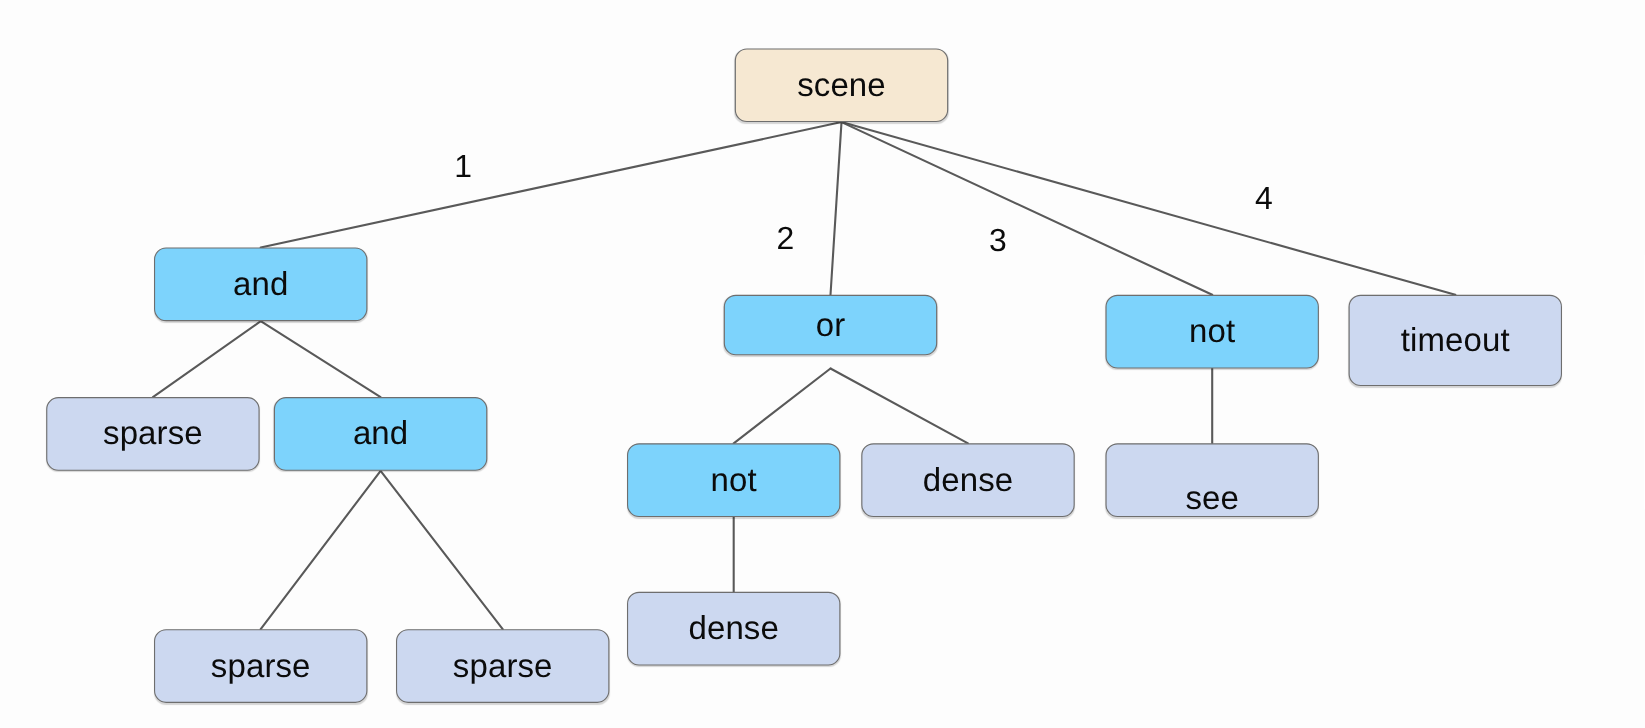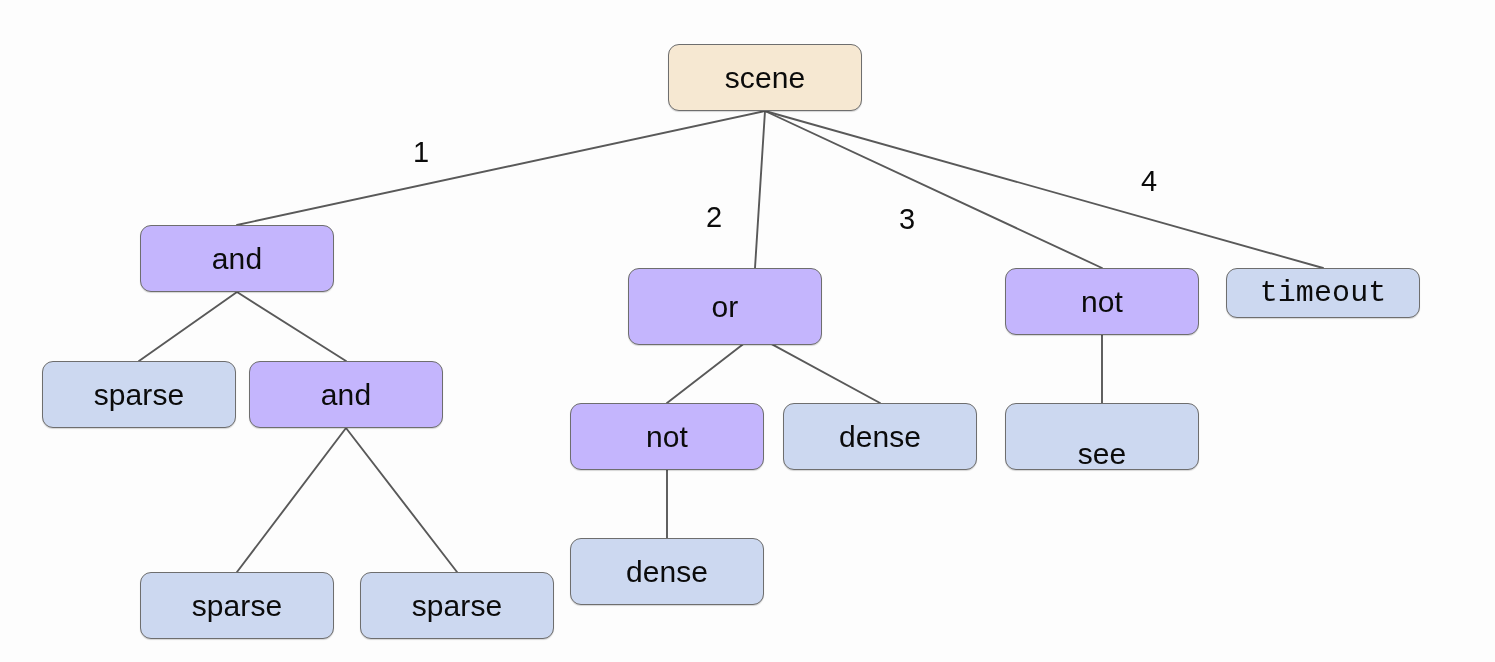--- a/index.html
+++ b/index.html
@@ -35,21 +35,21 @@
     justify-content: center;
     font-size: 30px;
     color: #0b0b0b;
     line-height: 1;
     letter-spacing: 0.1px;
     box-shadow: 0 1px 1px rgba(0,0,0,0.16);
     white-space: nowrap;
     font-family: "Liberation Sans", sans-serif;
   }
   .node-root   { background: #f6e8d2; }
-  .node-op     { background: #c4b5fd; }
+  .node-op     { background: #7dd3fc; }
   .node-leaf   { background: #ccd8f0; }
   .edge-label {
     position: absolute;
     font-size: 29px;
     color: #0b0b0b;
     font-family: "Liberation Sans", sans-serif;
     line-height: 1;
     white-space: nowrap;
   }
 </style>
@@ -71,27 +71,27 @@
       <line x1="667" y1="470" x2="667" y2="538" stroke="#595959" stroke-width="1.9" stroke-linecap="round"></line>
       <line x1="1102" y1="335" x2="1102" y2="403" stroke="#595959" stroke-width="1.9" stroke-linecap="round"></line>
     </svg>
   <div id="node-layer">
       <div class="node node-root" style="left: 668px; top: 44px; width: 194px; height: 67px;">
         <span>scene</span>
       </div>
       <div class="node node-op" style="left: 140px; top: 225px; width: 194px; height: 67px;">
         <span>and</span>
       </div>
-      <div class="node node-op" style="left: 628px; top: 268px; width: 194px; height: 77px;">
+      <div class="node node-op" style="left: 658px; top: 268px; width: 194px; height: 55px;">
         <span>or</span>
       </div>
       <div class="node node-op" style="left: 1005px; top: 268px; width: 194px; height: 67px;">
         <span>not</span>
       </div>
-      <div class="node node-leaf" style="left: 1226px; top: 268px; width: 194px; height: 50px; font-family: Liberation Mono, monospace;">
+      <div class="node node-leaf" style="left: 1226px; top: 268px; width: 194px; height: 83px;">
         <span>timeout</span>
       </div>
       <div class="node node-leaf" style="left: 42px; top: 361px; width: 194px; height: 67px;">
         <span>sparse</span>
       </div>
       <div class="node node-op" style="left: 249px; top: 361px; width: 194px; height: 67px;">
         <span>and</span>
       </div>
       <div class="node node-op" style="left: 570px; top: 403px; width: 194px; height: 67px;">
         <span>not</span>

